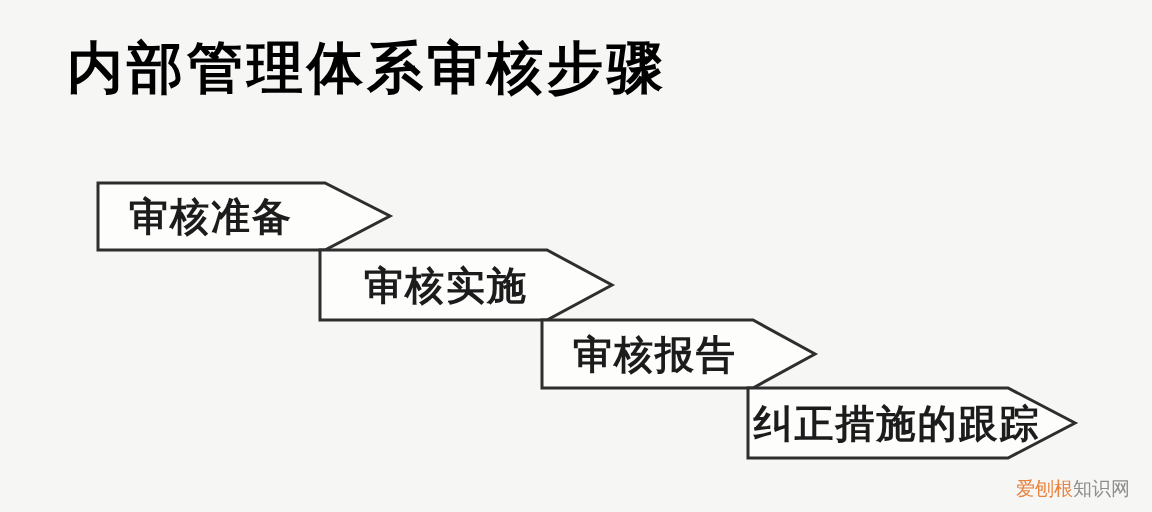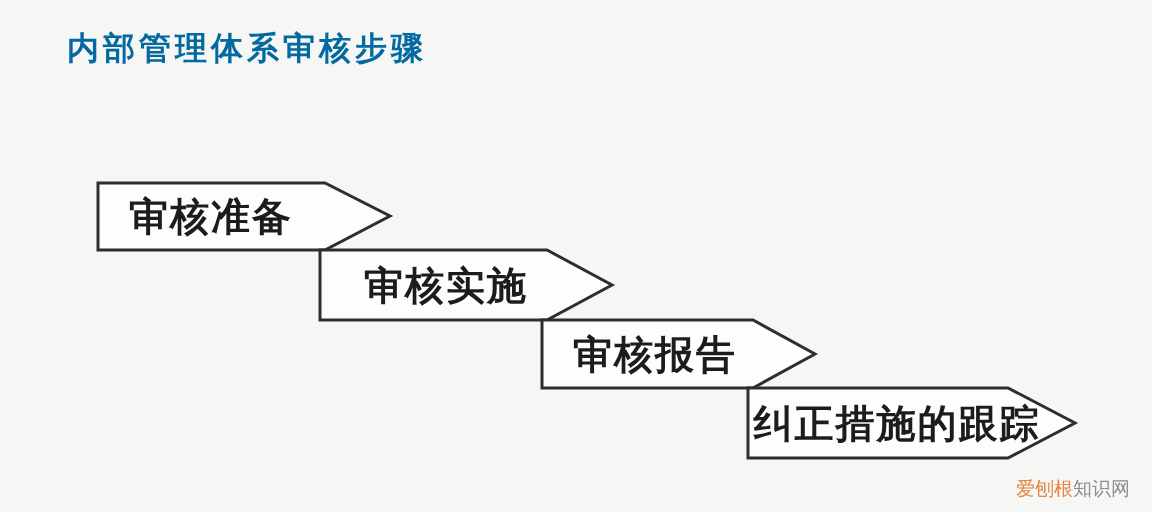--- a/index.html
+++ b/index.html
@@ -14,25 +14,25 @@
     background: #f6f6f5;
     font-family: "Liberation Sans", sans-serif;
   }
   .stage {
     position: absolute;
     inset: 0;
   }
   .title {
     position: absolute;
     left: 67px;
-    top: 31px;
+    top: 38px;
     font-family: "Liberation Serif", serif;
-    font-size: 32px;
+    font-size: 56px;
     font-weight: bold;
-    color: #0369a1;
+    color: #000000;
     letter-spacing: 4px;
     white-space: nowrap;
     line-height: 1.1;
   }
   svg.arrows {
     position: absolute;
     left: 0;
     top: 0;
     width: 1152px;
     height: 512px;

